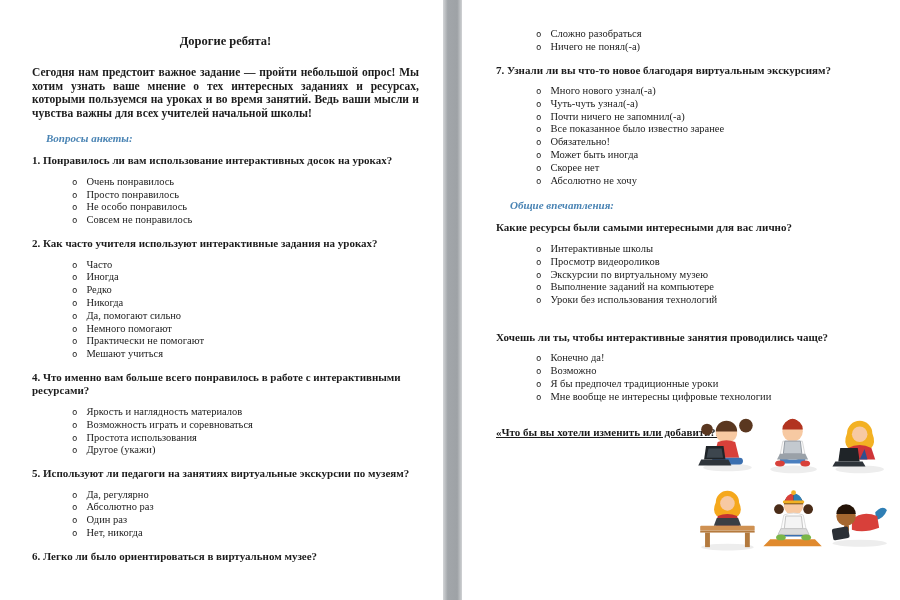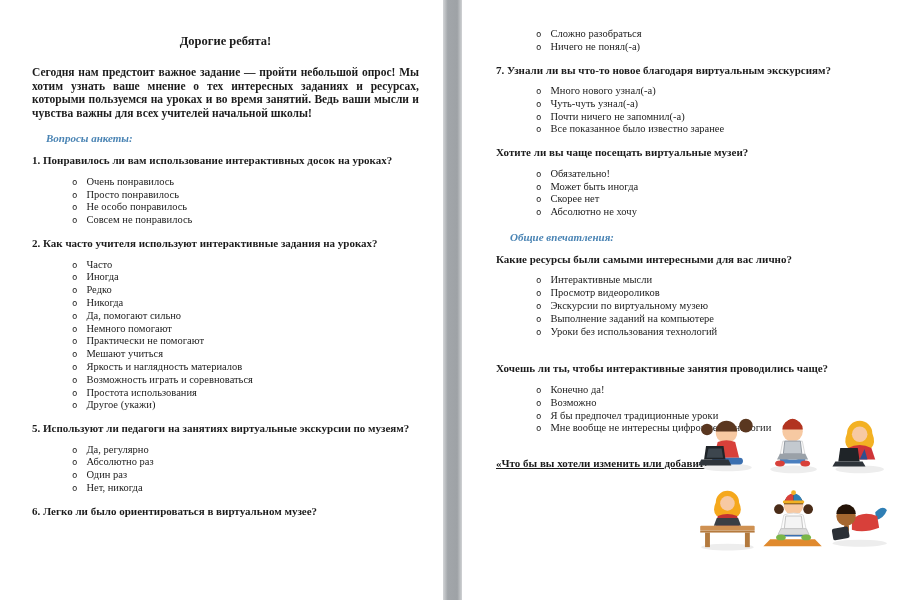--- a/index.html
+++ b/index.html
@@ -89,20 +89,21 @@
         </li>
         <li>
           <span class="bullet" data-bind="document.bullet_char">o</span>
           <span class="opt" data-bind="document.pages.0.blocks.5.options.2">Практически не помогают</span>
         </li>
         <li>
           <span class="bullet" data-bind="document.bullet_char">o</span>
           <span class="opt" data-bind="document.pages.0.blocks.5.options.3">Мешают учиться</span>
         </li>
       </ul>
+      <div class="doc-question" data-bind="document.pages.0.blocks.6.text">4. Что именно вам больше всего понравилось в работе с интерактивными ресурсами?</div>
       <ul class="doc-options">
         <li>
           <span class="bullet" data-bind="document.bullet_char">o</span>
           <span class="opt" data-bind="document.pages.0.blocks.6.options.0">Яркость и наглядность материалов</span>
         </li>
         <li>
           <span class="bullet" data-bind="document.bullet_char">o</span>
           <span class="opt" data-bind="document.pages.0.blocks.6.options.1">Возможность играть и соревноваться</span>
         </li>
         <li>
@@ -163,21 +164,20 @@
         </li>
         <li>
           <span class="bullet" data-bind="document.bullet_char">o</span>
           <span class="opt" data-bind="document.pages.1.blocks.1.options.2">Почти ничего не запомнил(-а)</span>
         </li>
         <li>
           <span class="bullet" data-bind="document.bullet_char">o</span>
           <span class="opt" data-bind="document.pages.1.blocks.1.options.3">Все показанное было известно заранее</span>
         </li>
       </ul>
-      <div class="doc-question" data-bind="document.pages.1.blocks.2.text">Хотите ли вы чаще посещать виртуальные музеи?</div>
       <ul class="doc-options">
         <li>
           <span class="bullet" data-bind="document.bullet_char">o</span>
           <span class="opt" data-bind="document.pages.1.blocks.2.options.0">Обязательно!</span>
         </li>
         <li>
           <span class="bullet" data-bind="document.bullet_char">o</span>
           <span class="opt" data-bind="document.pages.1.blocks.2.options.1">Может быть иногда</span>
         </li>
         <li>
@@ -187,21 +187,21 @@
         <li>
           <span class="bullet" data-bind="document.bullet_char">o</span>
           <span class="opt" data-bind="document.pages.1.blocks.2.options.3">Абсолютно не хочу</span>
         </li>
       </ul>
       <div class="doc-section" data-bind="document.pages.1.blocks.3.text">Общие впечатления:</div>
       <div class="doc-question" data-bind="document.pages.1.blocks.4.text">Какие ресурсы были самыми интересными для вас лично?</div>
       <ul class="doc-options">
         <li>
           <span class="bullet" data-bind="document.bullet_char">o</span>
-          <span class="opt" data-bind="document.pages.1.blocks.4.options.0">Интерактивные мысли</span>
+          <span class="opt" data-bind="document.pages.1.blocks.4.options.0">Интерактивные школы</span>
         </li>
         <li>
           <span class="bullet" data-bind="document.bullet_char">o</span>
           <span class="opt" data-bind="document.pages.1.blocks.4.options.1">Просмотр видеороликов</span>
         </li>
         <li>
           <span class="bullet" data-bind="document.bullet_char">o</span>
           <span class="opt" data-bind="document.pages.1.blocks.4.options.2">Экскурсии по виртуальному музею</span>
         </li>
         <li>

